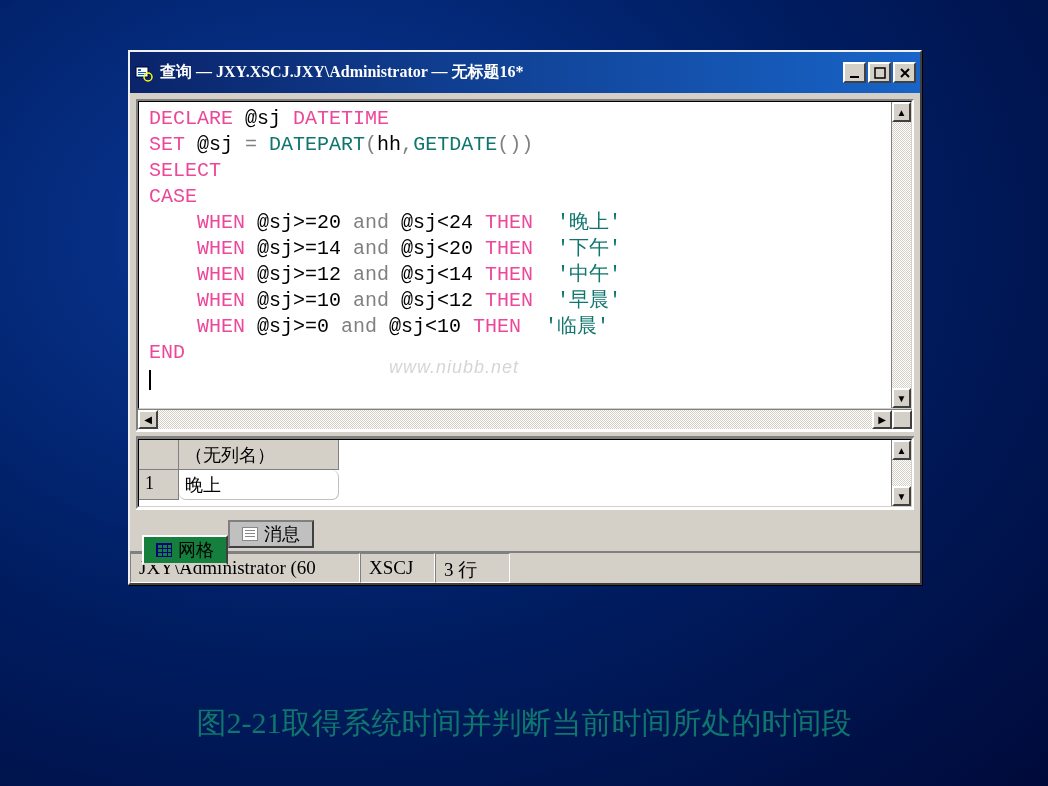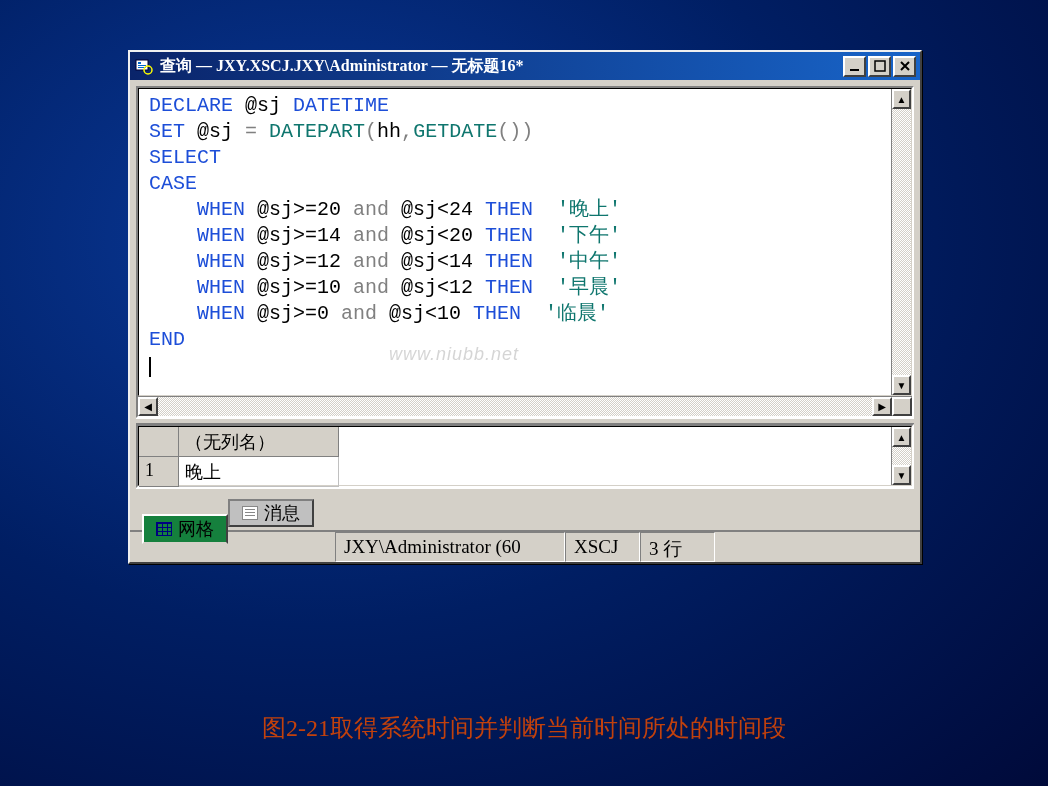--- a/index.html
+++ b/index.html
@@ -15,21 +15,21 @@
       position: absolute;
       left: 128px;
       top: 50px;
       width: 794px;
       background: #d4d0c8;
       border: 2px solid;
       border-color: #f0f0f0 #404040 #404040 #f0f0f0;
       box-shadow: 1px 1px 0 #000;
     }
     .titlebar {
-      height: 28px;
+      height: 41px;
       background: linear-gradient(to right, #0a246a, #1864c8);
       display: flex;
       align-items: center;
       padding: 2px 4px;
       color: #fff;
       font-weight: bold;
       font-size: 16px;
     }
     .titlebar-icon {
       width: 20px;
@@ -75,21 +75,21 @@
       flex: 1;
       padding: 4px 10px;
       font-family: "Courier New", monospace;
       font-size: 20px;
       line-height: 26px;
       white-space: pre;
       overflow: hidden;
       color: #000;
       position: relative;
     }
-    .kw { color: #1d4ed8; }
+    .kw { color: #ec4899; }
     .op { color: #808080; }
     .fn { color: #0f766e; }
     .str { color: #0f766e; }
     .watermark {
       color: rgba(150,150,150,0.4);
       position: absolute;
       bottom: 28px;
       left: 250px;
       font-family: Arial;
       font-size: 18px;
@@ -130,21 +130,21 @@
     }
     .results-pane {
       border: 2px solid;
       border-color: #808080 #fff #fff #808080;
       background: #fff;
     }
     .results-inner {
       border: 1px solid;
       border-color: #000 #d4d0c8 #d4d0c8 #000;
       display: flex;
-      height: 60px;
+      height: 68px;
     }
     .grid {
       flex: 1;
       background: #fff;
       font-size: 18px;
     }
     .grid-row { display: flex; height: 30px; }
     .grid-corner {
       width: 40px;
       background: #d4d0c8;
@@ -163,20 +163,21 @@
       background: #d4d0c8;
       border-right: 1px solid #808080;
       border-bottom: 1px solid #808080;
       padding: 3px 6px;
     }
     .grid-cell {
       width: 160px;
       border-right: 1px solid #c0c0c0;
       border-bottom: 1px solid #c0c0c0;
       padding: 3px 6px;
+      border-radius: 7px;
     }
     .tabs-row {
       display: flex;
       align-items: center;
       background: #d4d0c8;
       padding: 4px 6px 0 6px;
       height: 36px;
       border-top: 1px solid #fff;
     }
     .tab {
@@ -205,37 +206,36 @@
     }
     .grid-icon { background: linear-gradient(#fff,#fff); border: 1px solid #000080; background-image: linear-gradient(#000080 1px,transparent 1px),linear-gradient(90deg,#000080 1px,transparent 1px); background-size: 5px 4px; }
     .msg-icon { border: 1px solid #888; background: #fff; position: relative; }
     .msg-icon::before { content:""; position:absolute; left:2px; top:2px; right:2px; height:1px; background:#888; box-shadow: 0 3px 0 #888, 0 6px 0 #888; }
     .statusbar {
       display: flex;
       border-top: 2px solid;
       border-color: #808080;
       background: #d4d0c8;
       height: 32px;
-      justify-content: center;
     }
     .status-cell {
       border: 1px solid;
       border-color: #808080 #fff #fff #808080;
       padding: 3px 8px;
       font-size: 19px;
       white-space: nowrap;
       overflow: hidden;
     }
     .caption {
       position: absolute;
       bottom: 42px;
       width: 100%;
       text-align: center;
-      color: #c2410c;
-      font-size: 24px;
+      color: #0f766e;
+      font-size: 30px;
       font-family: "SimSun", serif;
     }
     .cursor-line {
       display: inline-block;
       width: 2px;
       height: 20px;
       background: #000;
       vertical-align: text-bottom;
     }
   </style>

